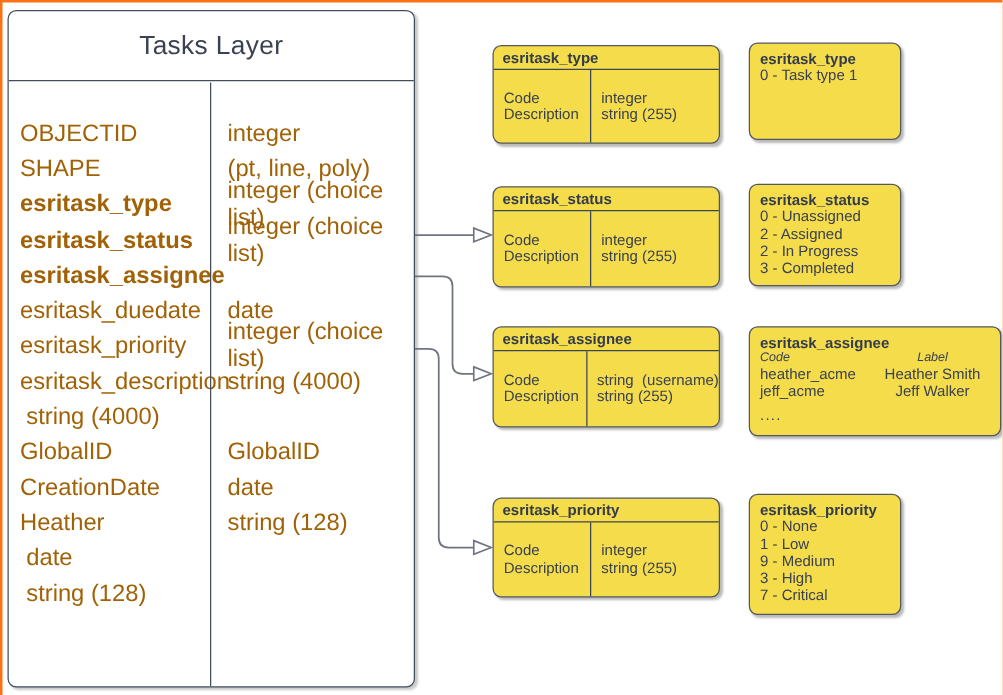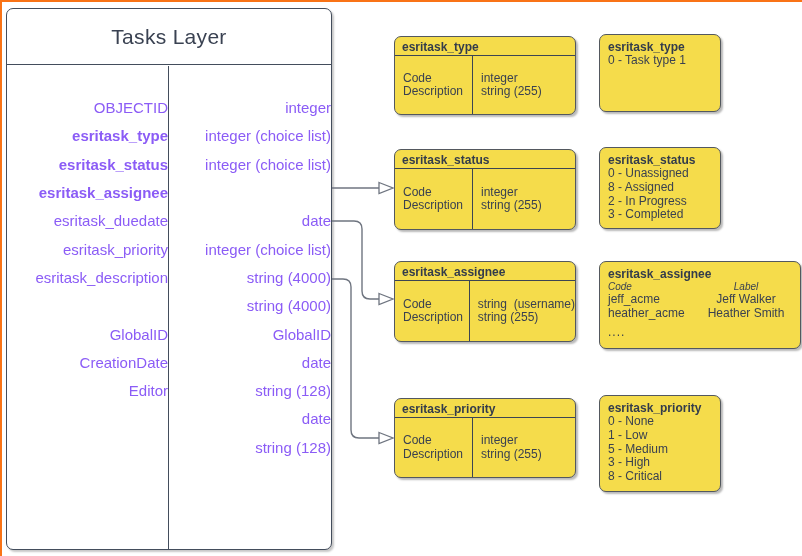--- a/index.html
+++ b/index.html
@@ -6,21 +6,21 @@
   .canvas{position:relative;width:800px;height:554px;border:2px solid #f97316;background:#fff;overflow:hidden;}
 
   
   .main-table{position:absolute;left:4px;top:6px;width:326px;height:542px;background:#fff;
     border:1.5px solid #434d5c;border-radius:7px;box-shadow:2px 2px 2px rgba(0,0,0,.22);box-sizing:border-box;}
   .main-table .hdr{height:55px;border-bottom:1.5px solid #434d5c;display:flex;align-items:center;justify-content:center;}
   .main-table .hdr .title{font-size:21px;color:#3a4252;letter-spacing:.3px;}
   .main-table .body{position:absolute;top:56.5px;left:0;right:0;bottom:0;}
   .main-table .vdiv{position:absolute;left:161px;top:0;bottom:0;width:1px;background:#434d5c;}
   .rows{padding-top:28px;}
-  .frow{display:flex;height:28.3px;align-items:center;font-size:15px;color:#8b5cf6;text-align:right;}
+  .frow{display:flex;height:28.3px;align-items:center;font-size:19px;color:#a16207;}
   .frow .fname{width:161px;padding-left:9px;box-sizing:border-box;}
   .frow .ftype{flex:1;padding-left:14px;}
   .frow.bold .fname{font-weight:bold;}
 
   
   .ybox{position:absolute;background:#f5dc4b;border:1px solid #53585f;border-radius:7px;
     box-shadow:2px 2px 2px rgba(0,0,0,.28);box-sizing:border-box;color:#3a4150;}
   .ybox .ytitle{font-size:12px;font-weight:bold;color:#333c4b;}
 
   
@@ -57,20 +57,24 @@
     <div class="hdr">
       <span class="title">Tasks Layer</span>
     </div>
     <div class="body">
       <div class="vdiv"></div>
       <div class="rows">
         <div class="frow">
             <span class="fname">OBJECTID</span>
             <span class="ftype">integer</span>
           </div>
+        <div class="frow">
+            <span class="fname">SHAPE</span>
+            <span class="ftype">(pt, line, poly)</span>
+          </div>
         <div class="frow bold">
             <span class="fname">esritask_type</span>
             <span class="ftype">integer (choice list)</span>
           </div>
         <div class="frow bold">
             <span class="fname">esritask_status</span>
             <span class="ftype">integer (choice list)</span>
           </div>
         <div class="frow bold">
             <span class="fname">esritask_assignee</span>
@@ -92,21 +96,21 @@
           </div>
         <div class="frow">
             <span class="fname">GlobalID</span>
             <span class="ftype">GlobalID</span>
           </div>
         <div class="frow">
             <span class="fname">CreationDate</span>
             <span class="ftype">date</span>
           </div>
         <div class="frow">
-            <span class="fname">Editor</span>
+            <span class="fname">Heather</span>
             <span class="ftype">string (128)</span>
           </div>
         <div class="frow">
             <span class="ftype">date</span>
           </div>
         <div class="frow">
             <span class="ftype">string (128)</span>
           </div>
       </div>
     </div>
@@ -169,49 +173,49 @@
   </div>
 
   <div class="ybox legend" style="left:597px;top:32px;height:78px;">
     <div class="ytitle lline">esritask_type</div>
     <div class="lline">0 - Task type 1</div>
   </div>
 
   <div class="ybox legend" style="left:597px;top:145px;height:82px;">
     <div class="ytitle lline">esritask_status</div>
     <div class="lline">0 - Unassigned</div>
-    <div class="lline">8 - Assigned</div>
+    <div class="lline">2 - Assigned</div>
     <div class="lline">2 - In Progress</div>
     <div class="lline">3 - Completed</div>
   </div>
 
   <div class="ybox legend wide" style="left:597px;top:259px;height:88px;">
     <div class="ytitle lline">esritask_assignee</div>
     <div class="lgrid lhead">
       <span class="c1">Code</span>
       <span class="c2">Label</span>
     </div>
     <div class="lgrid">
+      <span class="c1">heather_acme</span>
+      <span class="c2">Heather Smith</span>
+    </div>
+    <div class="lgrid">
       <span class="c1">jeff_acme</span>
       <span class="c2">Jeff Walker</span>
-    </div>
-    <div class="lgrid">
-      <span class="c1">heather_acme</span>
-      <span class="c2">Heather Smith</span>
     </div>
     <div class="ellipsis">....</div>
   </div>
 
   <div class="ybox legend" style="left:597px;top:393px;height:97px;">
     <div class="ytitle lline">esritask_priority</div>
     <div class="lline">0 - None</div>
     <div class="lline">1 - Low</div>
-    <div class="lline">5 - Medium</div>
+    <div class="lline">9 - Medium</div>
     <div class="lline">3 - High</div>
-    <div class="lline">8 - Critical</div>
+    <div class="lline">7 - Critical</div>
   </div>
 
   <svg class="wires" viewBox="0 0 800 554">
     <g stroke="#6f7580" stroke-width="1.4" fill="none">
 
       <path d="M330,186 L377,186"></path>
 
       <path d="M330,219 L352,219 Q360,219 360,227 L360,289 Q360,297 368,297 L377,297"></path>
 
       <path d="M330,277 L341,277 Q349,277 349,285 L349,428 Q349,436 357,436 L377,436"></path>

